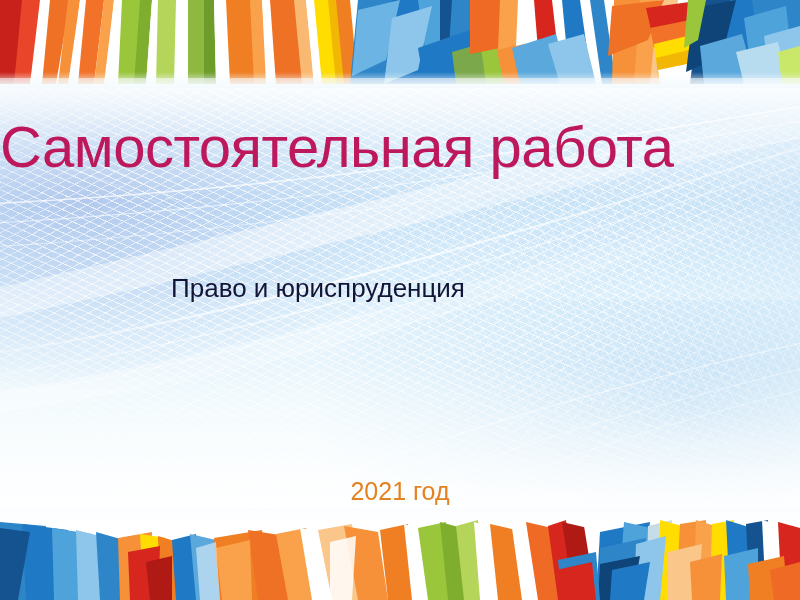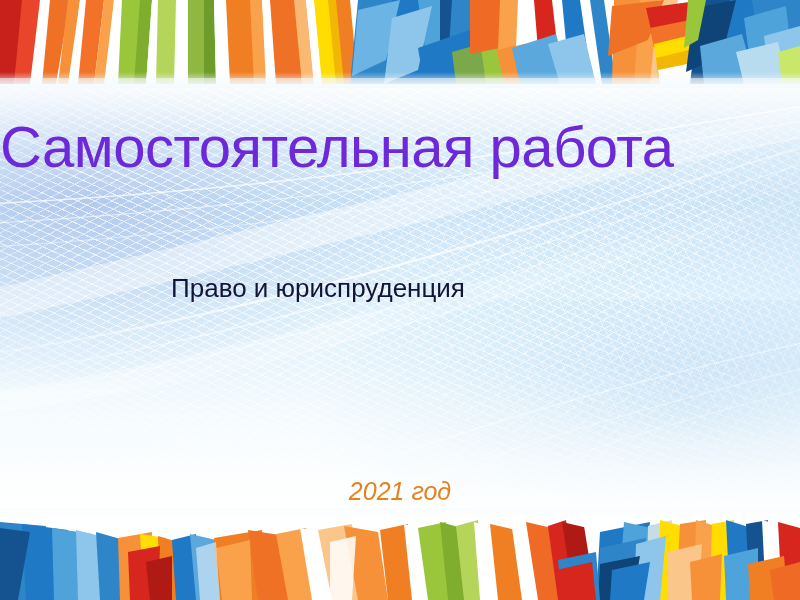--- a/index.html
+++ b/index.html
@@ -89,35 +89,34 @@
     position:absolute;left:0;top:0;width:800px;height:14px;
     background:linear-gradient(to bottom, rgba(250,253,255,1) 0%, rgba(250,253,255,.5) 50%, rgba(250,253,255,0) 100%);
   }
 
   
   .title{
     position:absolute;left:0;top:116px;width:652px;
     text-align:left;
     font-size:58px;line-height:62px;
     letter-spacing:-0.5px;
-    color:#6d28d9;
+    color:#be185d;
     white-space:nowrap;
   }
   .subtitle{
     position:absolute;left:0;top:272px;width:636px;
     text-align:center;
     font-size:26px;line-height:32px;
     color:#121538;
   }
   .year{
     position:absolute;left:0;top:476px;width:800px;
     text-align:center;
     font-size:25px;line-height:30px;
     color:#e4821f;
-    font-style:italic;
   }
 </style>
 </head>
 <body>
 
 <div class="slide">
 
   <div class="bg-base"></div>
   <div class="bg-tint-left"></div>
   <div class="bg-tint-right"></div>

